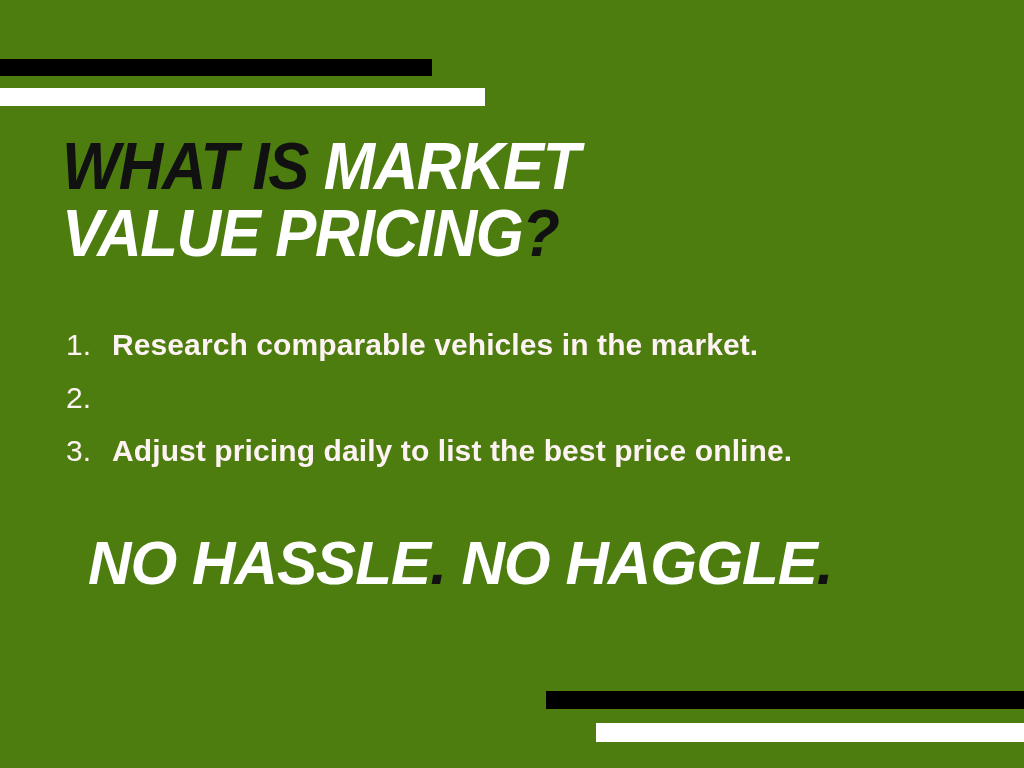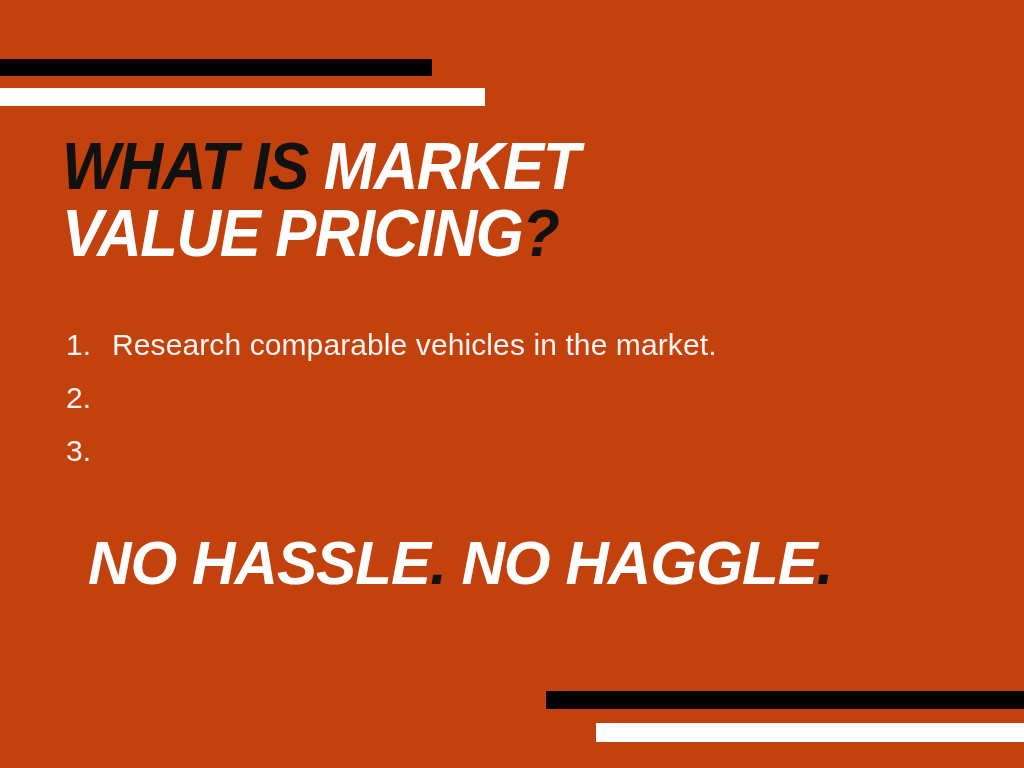--- a/index.html
+++ b/index.html
@@ -12,21 +12,21 @@
     height: 768px;
     overflow: hidden;
     font-family: "Liberation Sans", sans-serif;
     background: #ffffff;
   }
 
   #slide {
     position: relative;
     width: 1024px;
     height: 768px;
-    background: #c2410c;
+    background: #4d7c0f;
     overflow: hidden;
   }
 
   
   .rule {
     position: absolute;
   }
   #rule-top-black {
     left: 0;
     top: 59px;
@@ -101,20 +101,21 @@
     letter-spacing: 0.1px;
     white-space: nowrap;
   }
   .step-number {
     display: inline-block;
     width: 46px;
     flex: 0 0 46px;
   }
   .step-text {
     display: inline-block;
+    font-weight: bold;
   }
 
   
   #tagline {
     position: absolute;
     left: 88px;
     top: 528px;
     white-space: nowrap;
     font-family: "Liberation Sans", sans-serif;
     font-weight: bold;
@@ -150,20 +151,21 @@
   <ol id="steps-list">
     <li class="step-item">
       <span class="step-number">1.</span>
       <span class="step-text">Research comparable vehicles in the market.</span>
     </li>
     <li class="step-item">
       <span class="step-number">2.</span>
     </li>
     <li class="step-item">
       <span class="step-number">3.</span>
+      <span class="step-text">Adjust pricing daily to list the best price online.</span>
     </li>
   </ol>
 
   <div id="tagline"><span>NO HASSLE</span><span class="tag-dot">.</span><span class="tag-gap"></span><span>NO HAGGLE</span><span class="tag-dot">.</span></div>
 
   <div class="rule" id="rule-bottom-black"></div>
   <div class="rule" id="rule-bottom-white"></div>
 
 </div>
 

